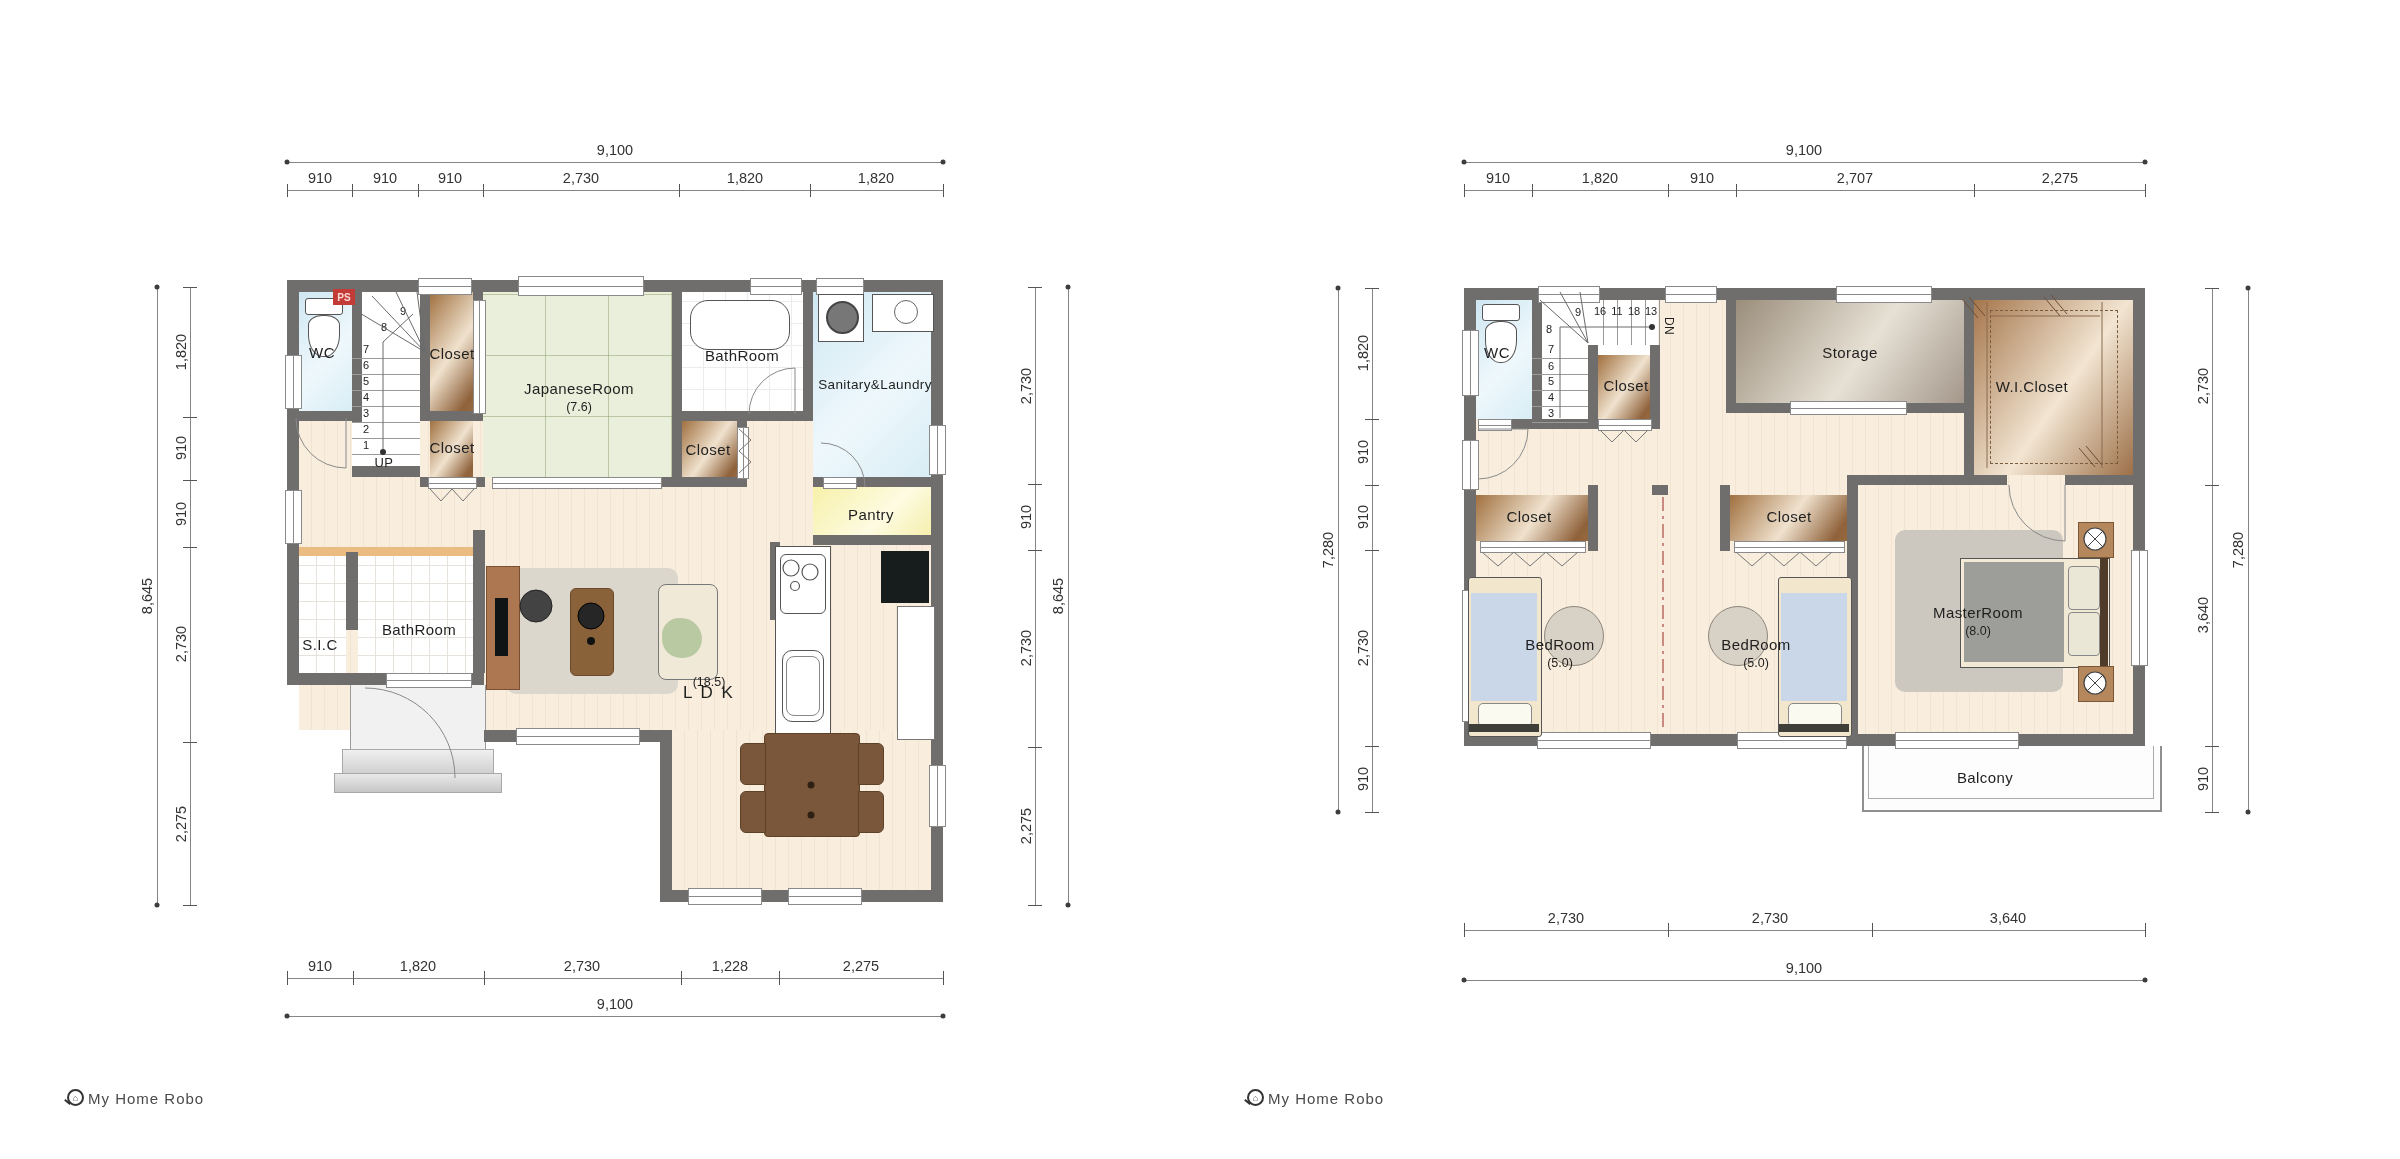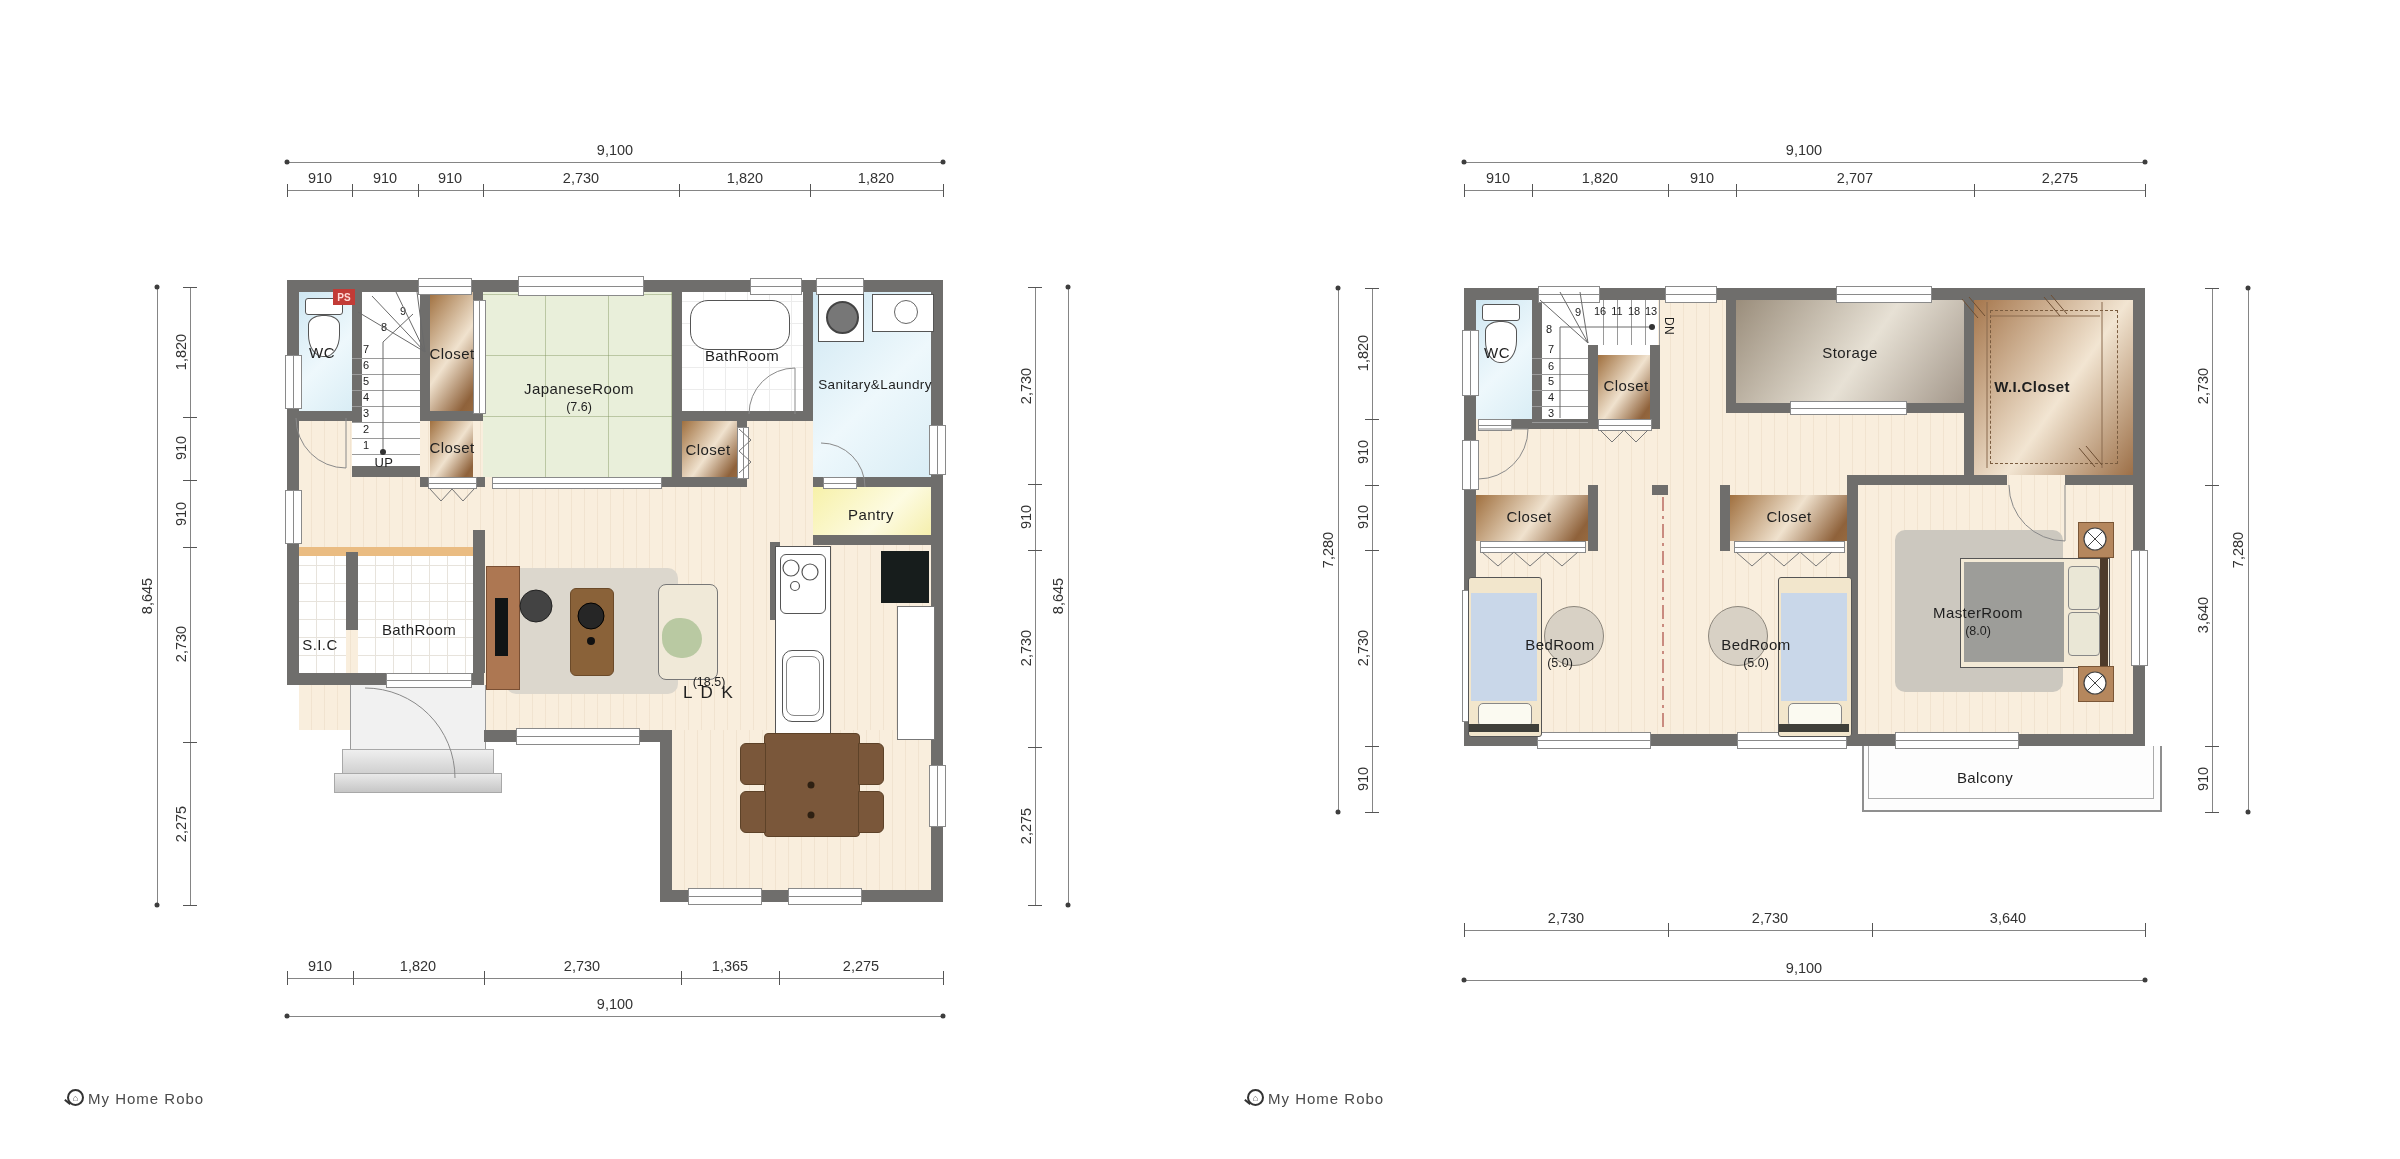--- a/index.html
+++ b/index.html
@@ -217,21 +217,21 @@
       <div class="dline" style="left:287px;top:978px;width:656px;height:1px;"></div>
       <div class="tick" style="left:287px;top:971px;width:1px;height:14px;"></div>
       <div class="tick" style="left:353px;top:971px;width:1px;height:14px;"></div>
       <div class="tick" style="left:484px;top:971px;width:1px;height:14px;"></div>
       <div class="tick" style="left:681px;top:971px;width:1px;height:14px;"></div>
       <div class="tick" style="left:779px;top:971px;width:1px;height:14px;"></div>
       <div class="tick" style="left:943px;top:971px;width:1px;height:14px;"></div>
       <span class="dlab" style="left:320px;top:974px;">910</span>
       <span class="dlab" style="left:418px;top:974px;">1,820</span>
       <span class="dlab" style="left:582px;top:974px;">2,730</span>
-      <span class="dlab" style="left:730px;top:974px;">1,365</span>
+      <span class="dlab" style="left:730px;top:974px;">1,228</span>
       <span class="dlab" style="left:861px;top:974px;">2,275</span>
       <div class="dline" style="left:287px;top:1016px;width:656px;height:1px;"></div>
       <div class="dot" style="left:287px;top:1016px;"></div>
         <div class="dot" style="left:943px;top:1016px;"></div>
       <span class="dlab" style="left:615px;top:1012px;">9,100</span>
     </div>
 
     <div>
       <div class="dline" style="left:157px;top:287px;width:1px;height:618px;"></div>
       <div class="dot" style="left:157px;top:287px;"></div>
@@ -363,21 +363,21 @@
     <span class="num" style="left:1578px;top:312px;">9</span>
     <span class="num" style="left:1600px;top:311px;">16</span>
     <span class="num" style="left:1617px;top:311px;">11</span>
     <span class="num" style="left:1634px;top:311px;">18</span>
     <span class="num" style="left:1651px;top:311px;">13</span>
     <span class="lbl" style="left:1669px;top:326px;font-size:12px;transform:translate(-50%,-50%) rotate(90deg);">DN</span>
 
     <span class="lbl" style="left:1497px;top:352px;">WC</span>
     <span class="lbl" style="left:1626px;top:385px;">Closet</span>
     <span class="lbl" style="left:1850px;top:352px;">Storage</span>
-    <span class="lbl" style="left:2032px;top:386px;font-weight:bold;">W.I.Closet</span>
+    <span class="lbl" style="left:2032px;top:386px;">W.I.Closet</span>
     <span class="lbl" style="left:1529px;top:516px;">Closet</span>
     <span class="lbl" style="left:1789px;top:516px;">Closet</span>
     <span class="lbl" style="left:1560px;top:644px;">BedRoom</span>
     <span class="lbl sub" style="left:1560px;top:663px;">(5.0)</span>
     <span class="lbl" style="left:1756px;top:644px;">BedRoom</span>
     <span class="lbl sub" style="left:1756px;top:663px;">(5.0)</span>
     <span class="lbl" style="left:1978px;top:612px;">MasterRoom</span>
     <span class="lbl sub" style="left:1978px;top:631px;">(8.0)</span>
     <span class="lbl" style="left:1985px;top:777px;">Balcony</span>
 

